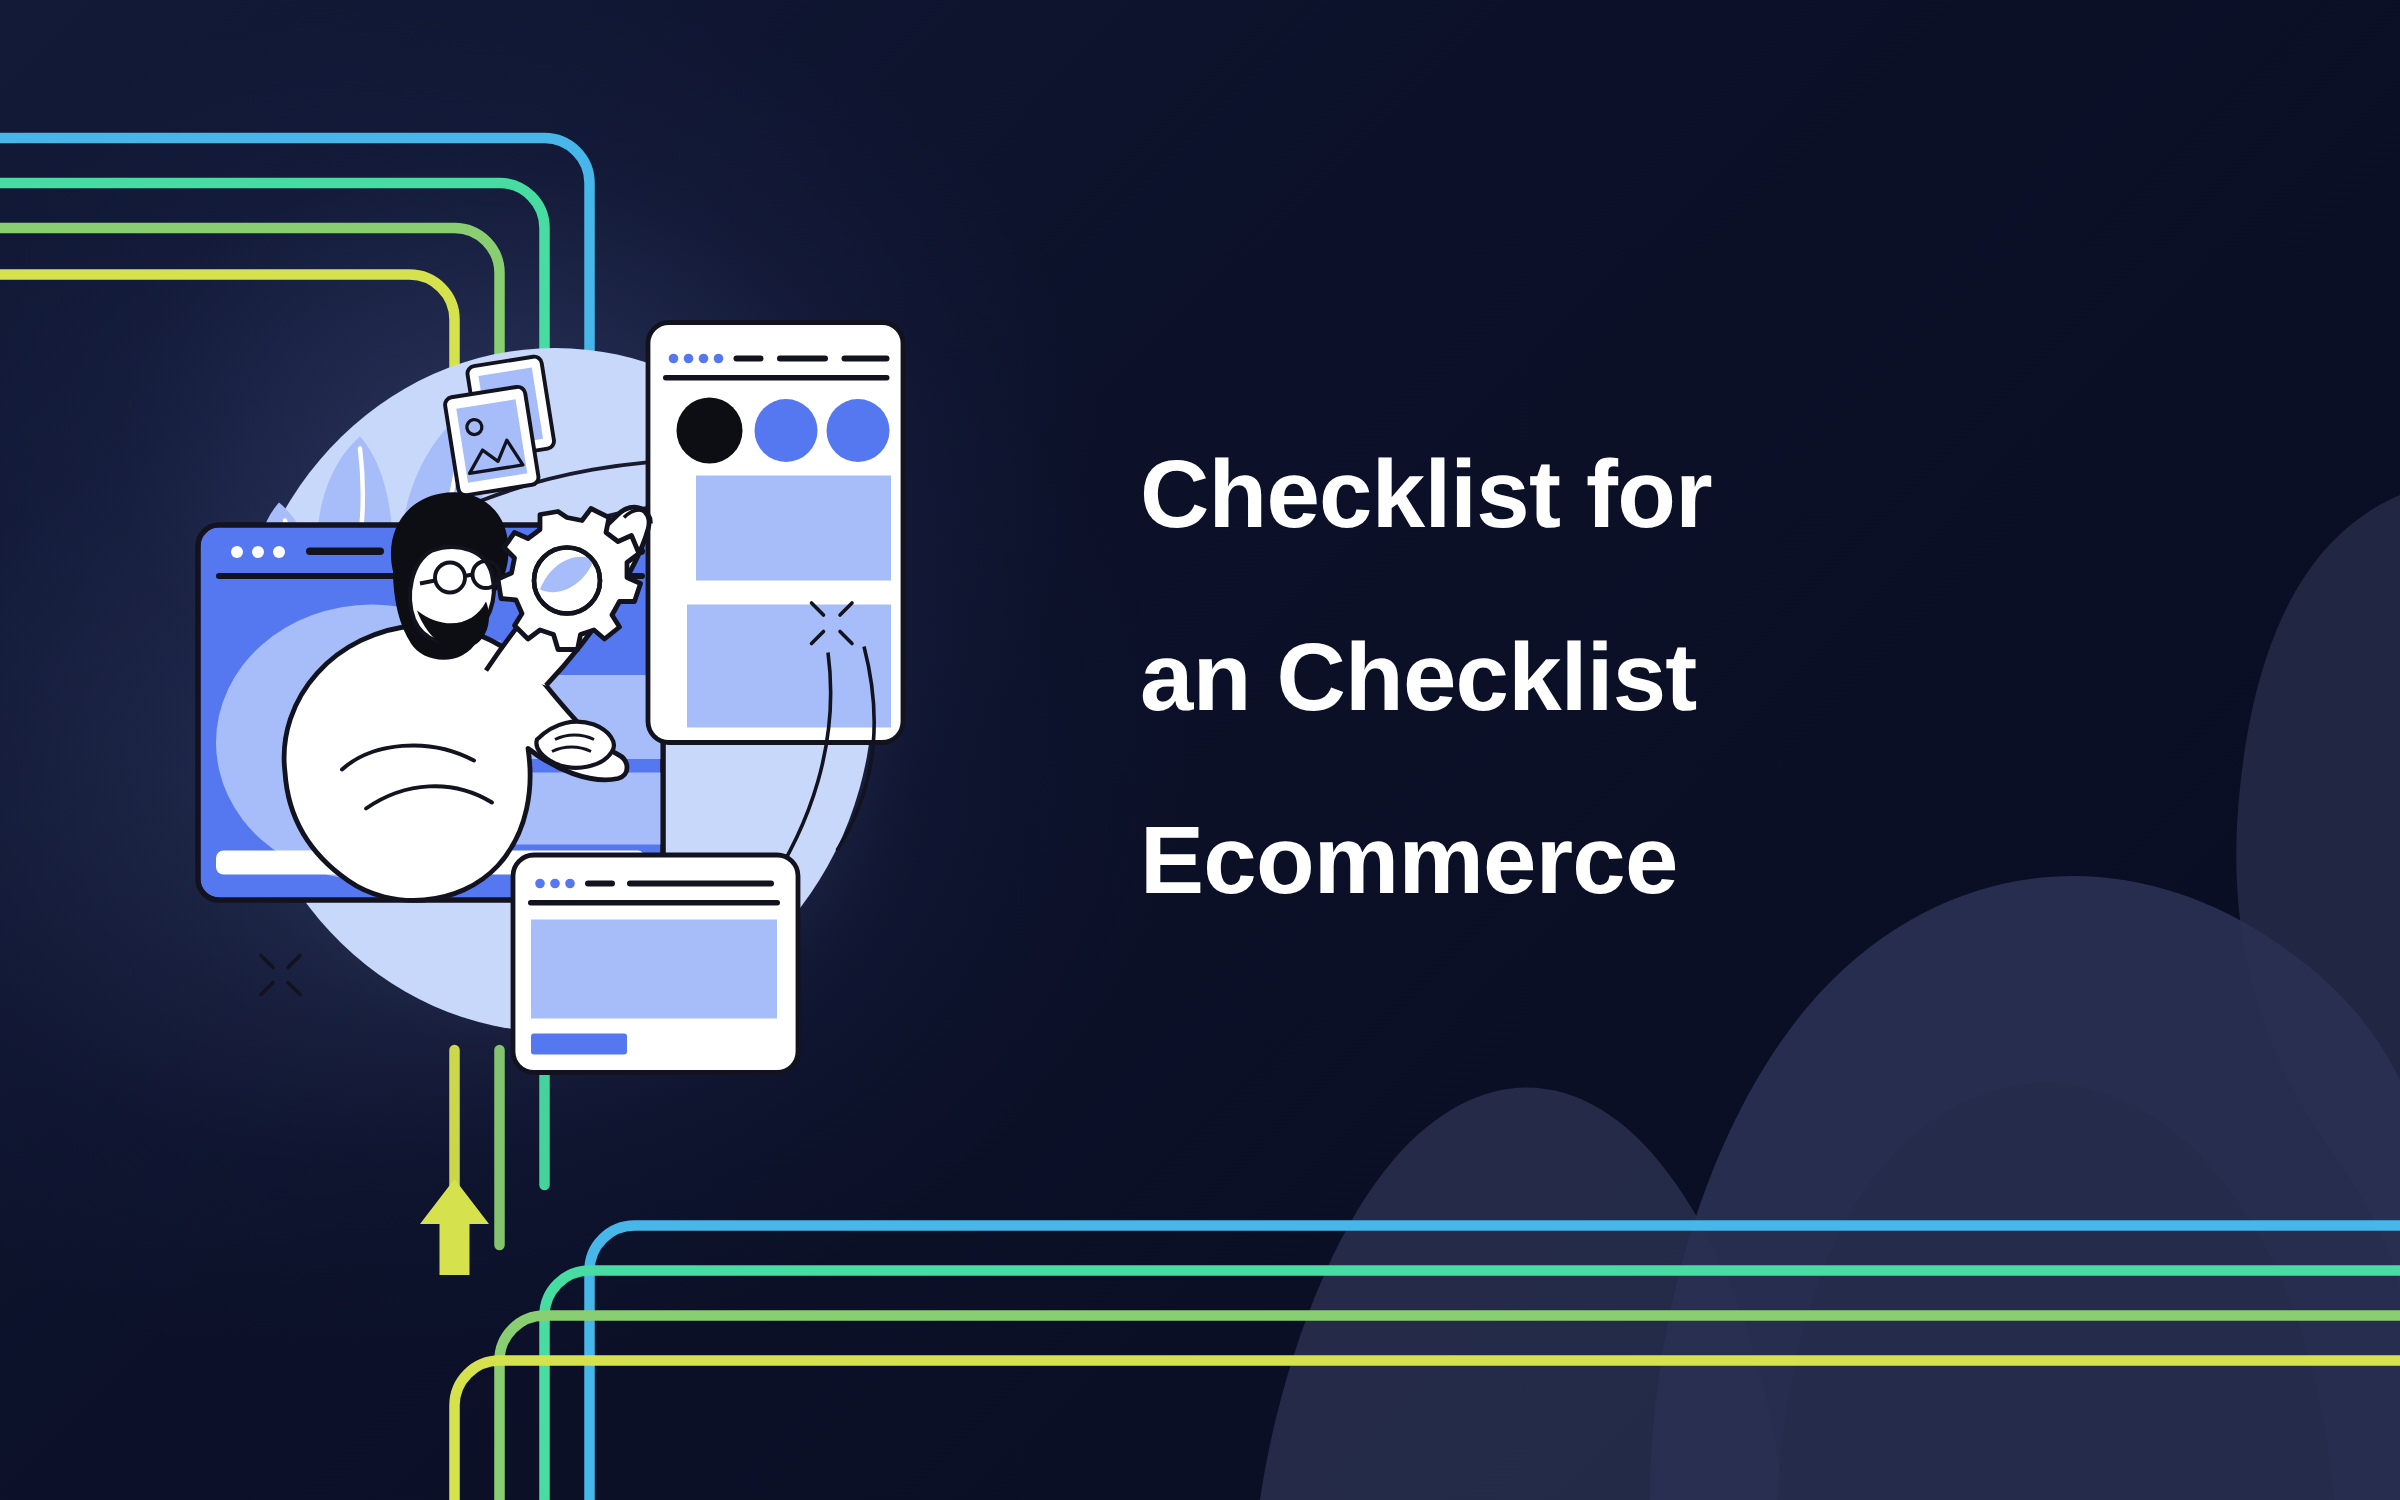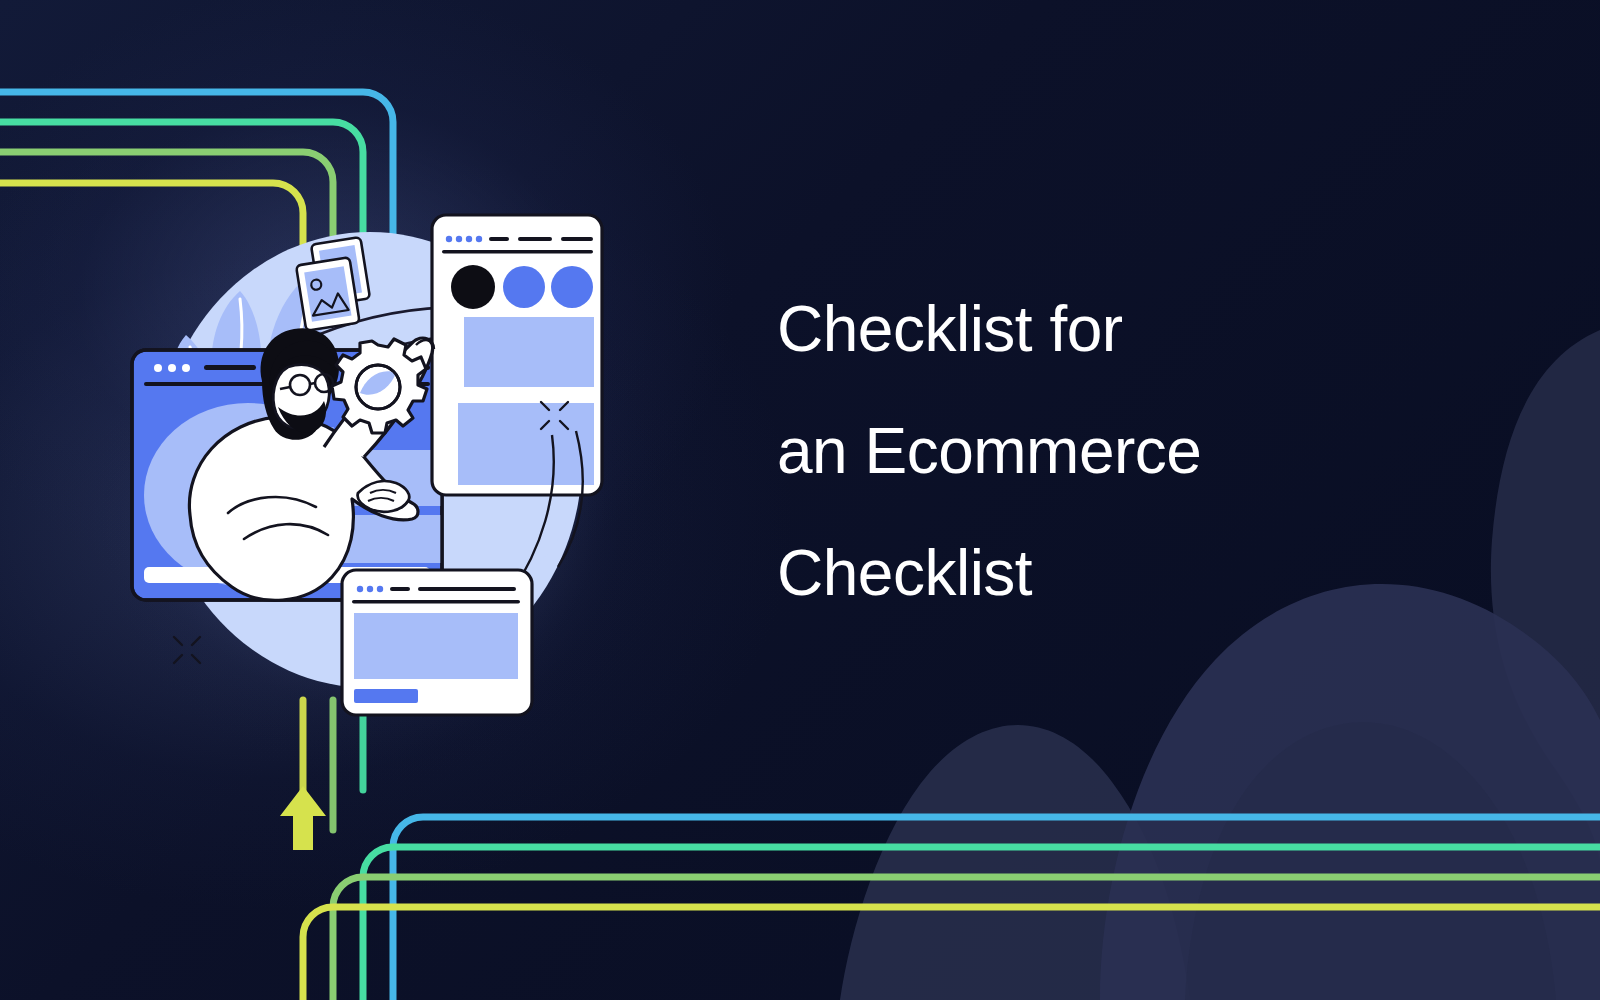--- a/index.html
+++ b/index.html
@@ -44,27 +44,27 @@
     position: absolute;
     inset: 0;
     width: 1600px;
     height: 1000px;
     pointer-events: none;
   }
 
   
   .headline {
     position: absolute;
-    left: 777px;
+    left: 760px;
     top: 268px;
     width: 640px;
     color: #ffffff;
     font-family: "Liberation Sans", sans-serif;
     font-size: 64px;
-    font-weight: normal;
+    font-weight: bold;
     line-height: 122px;
     letter-spacing: -0.5px;
   }
   .headline .hl-line { display: block; white-space: nowrap; }
 
   
   .illustration {
     position: absolute;
     left: 120px;
     top: 195px;
@@ -304,17 +304,17 @@
         <path d="M54 442 L62 450"></path>
           <path d="M72 460 L80 468"></path>
         <path d="M80 442 L72 450"></path>
           <path d="M62 460 L54 468"></path>
       </g>
     </svg>
   </div>
 
   <div class="headline">
     <span class="hl-line">Checklist for</span>
-    <span class="hl-line">an Ecommerce</span>
-    <span class="hl-line">Checklist</span>
+    <span class="hl-line">an Checklist</span>
+    <span class="hl-line">Ecommerce</span>
   </div>
 
 </div>
 
 </body></html>

